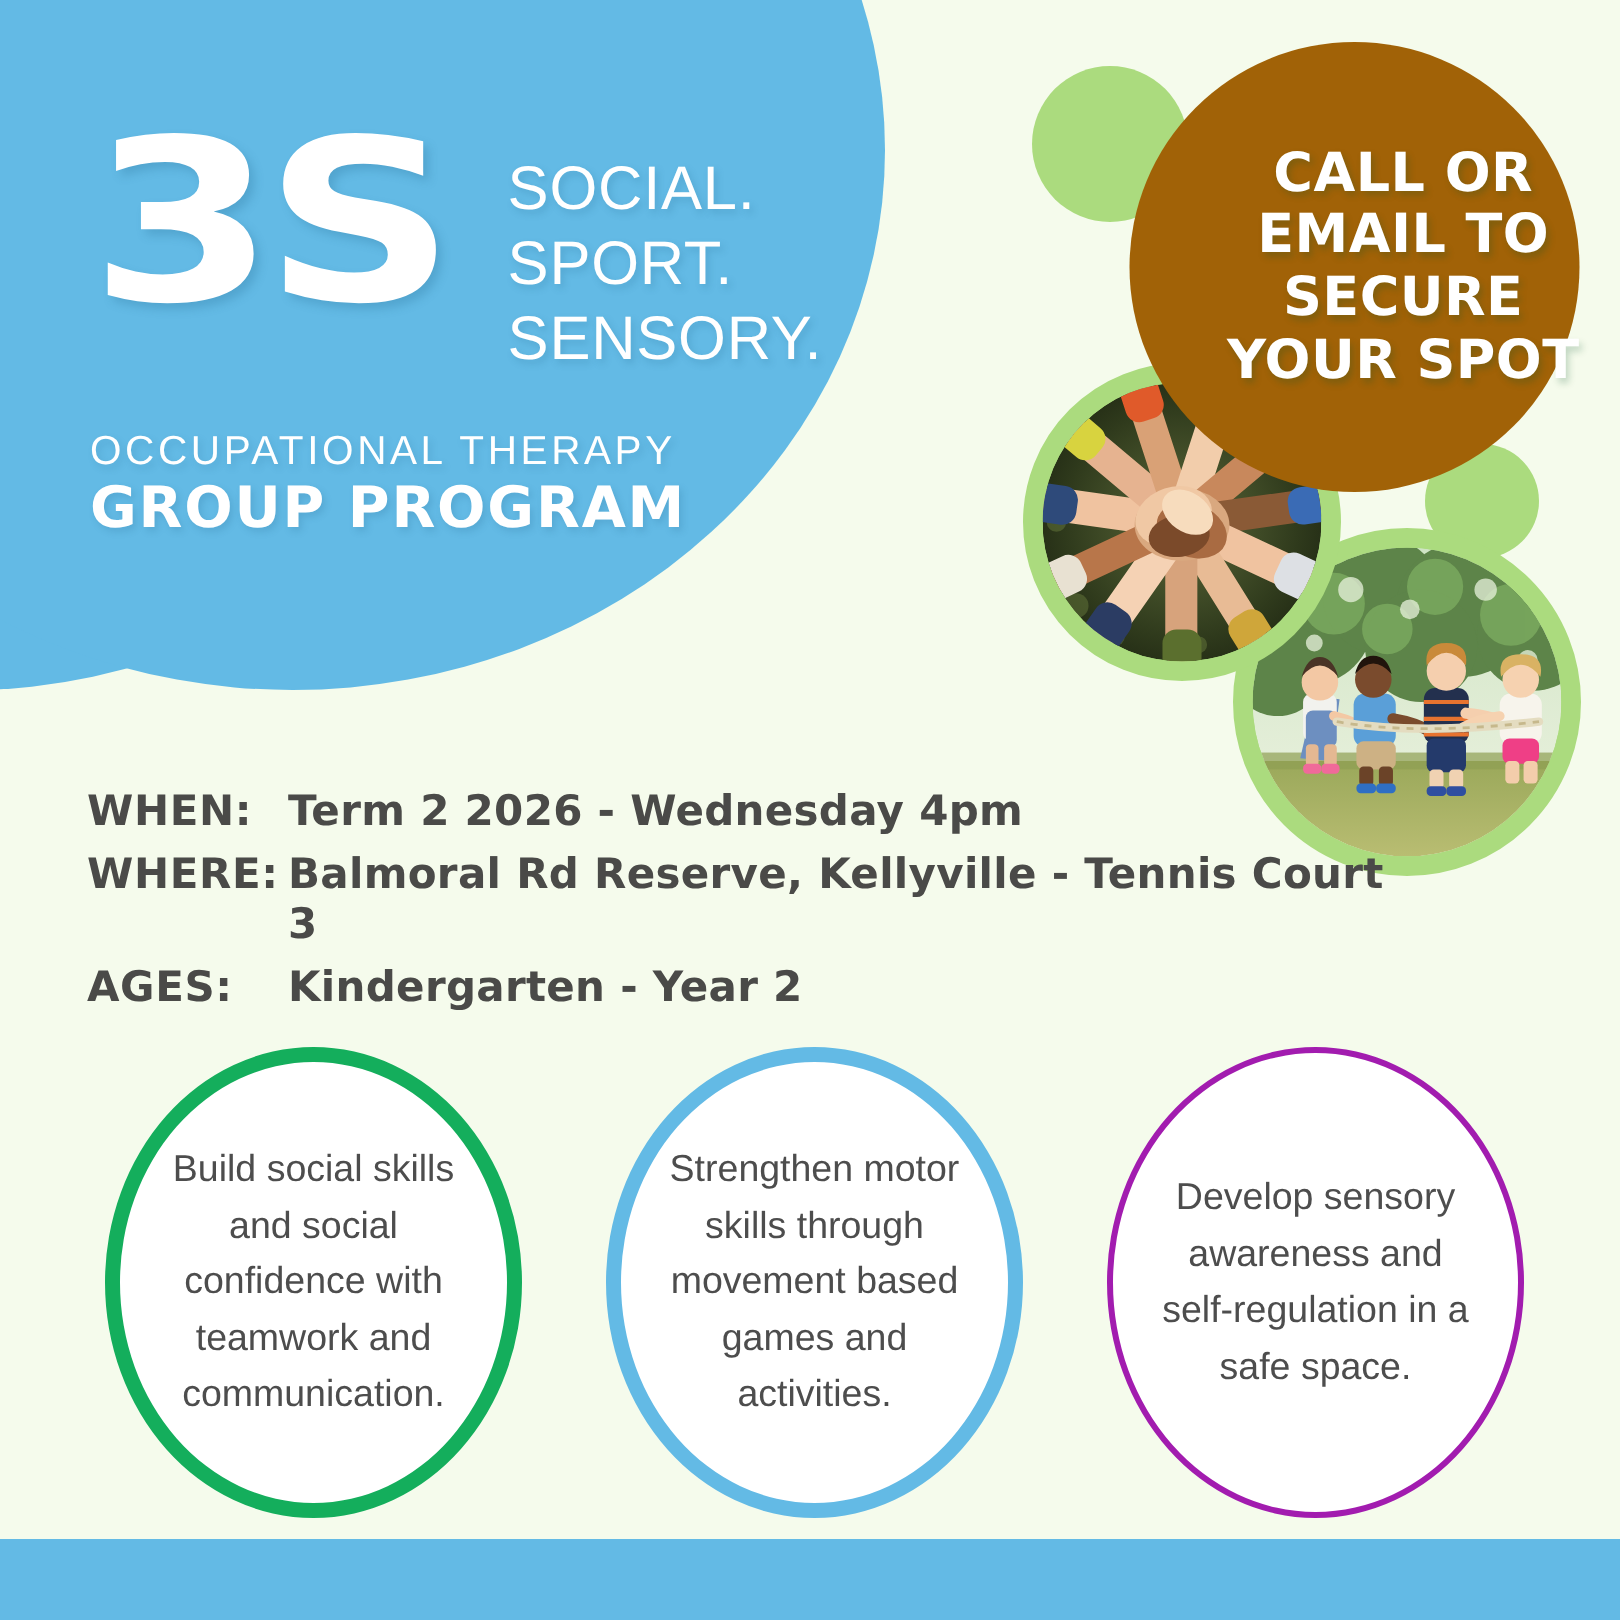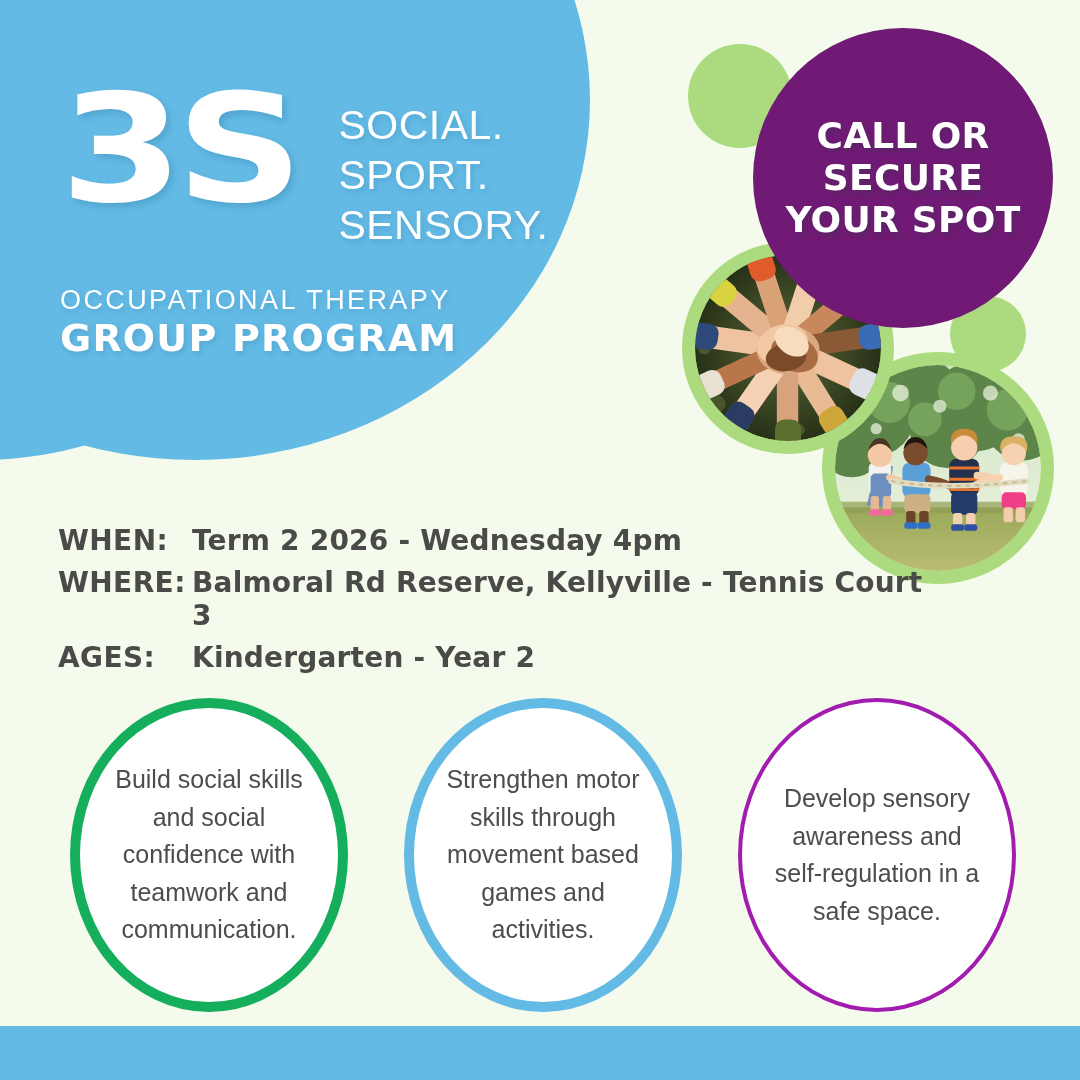--- a/index.html
+++ b/index.html
@@ -114,25 +114,25 @@
   .accent-lg-1 { left: 688px; top: 44px; width: 104px; height: 104px; background: #abdb7e; }
   .accent-lg-2 { left: 950px; top: 296px; width: 76px;  height: 76px;  background: #abdb7e; }
 
   .green-bubble {
     position: absolute;
     left: 753px;
     top: 28px;
     width: 300px;
     height: 300px;
     border-radius: 50%;
-    background: #701a75;
+    background: #a16207;
     z-index: 6;
     display: flex;
     align-items: center;
-    justify-content: center;
+    justify-content: flex-end;
   }
   .green-bubble-text {
     font-family: "DejaVu Sans", sans-serif;
     font-weight: 700;
     font-size: 36px;
     line-height: 1.16;
     color: #ffffff;
     text-align: center;
     letter-spacing: 0.3px;
     text-shadow: 2px 3px 5px rgba(0,80,40,0.22);
@@ -347,20 +347,21 @@
           <ellipse cx="98" cy="110" rx="22" ry="15" fill="#7b4a2a" transform="rotate(-8 98 110)"></ellipse>
           <ellipse cx="104" cy="93" rx="20" ry="14" fill="#f7dcbd" transform="rotate(35 104 93)"></ellipse>
         </g>
       </svg>
     </div>
   </div>
 
   <div class="green-bubble">
     <div class="green-bubble-text">
       <span>CALL OR</span>
+      <span>EMAIL TO</span>
       <span>SECURE</span>
       <span>YOUR SPOT</span>
     </div>
   </div>
 
   <div class="photo-circle photo-tug">
     <div class="photo-inner">
       <svg viewBox="0 0 220 220" preserveAspectRatio="xMidYMid slice" aria-hidden="true">
         <defs>
           <linearGradient id="skyG" x1="0" y1="0" x2="0" y2="1">

